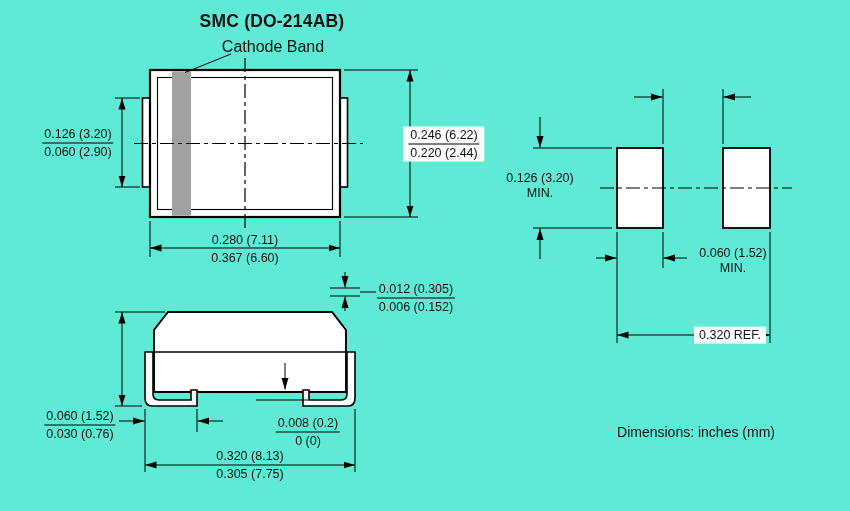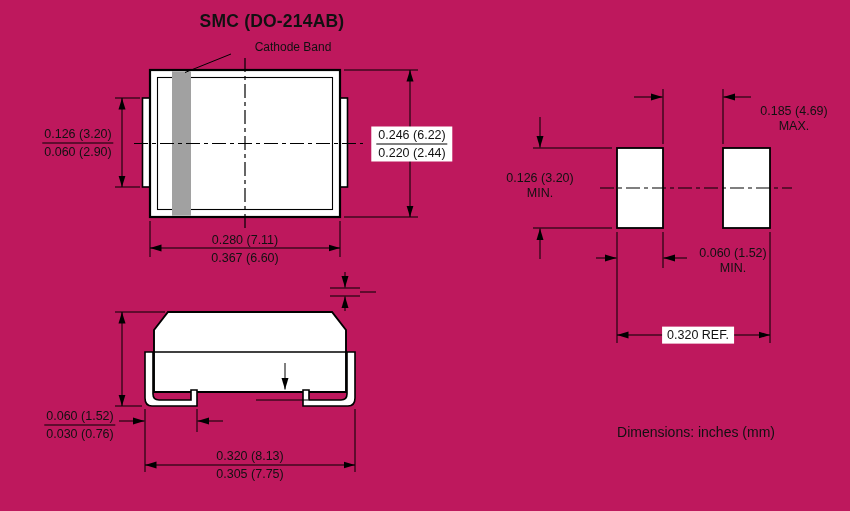--- a/index.html
+++ b/index.html
@@ -1,31 +1,31 @@
 <!DOCTYPE html>
 <html><head>
 <meta charset="utf-8">
 <style>
   * { margin:0; padding:0; box-sizing:border-box; }
   html,body { background:#fff; }
   body { font-family:"Liberation Sans", sans-serif; color:#111; }
-  #screen { position:relative; width:850px; height:511px; background:#be185d; overflow:hidden; }
+  #screen { position:relative; width:850px; height:511px; background:#5eead4; overflow:hidden; }
   svg { position:absolute; left:0; top:0; }
 
   .label { position:absolute; transform:translate(-50%,-50%); font-size:12.5px;
            line-height:1.18; text-align:center; white-space:nowrap; color:#111; }
   .title { font-size:17.5px; font-weight:bold; letter-spacing:0.2px; }
-  .cb    { font-size:12px;margin-left:20px; }
+  .cb    { font-size:16px; }
   .note  { font-size:14px; }
 
   .frac .top { display:block; border-bottom:1.2px solid #000; padding:0 2px 1px 2px; }
   .frac .bot { display:block; padding-top:1.5px; }
   .twoline .l1 { display:block; }
   .twoline .l2 { display:block; }
-  .bgw { background:#fff; padding:1px 5px; }
+  .bgw { background:#fff; padding:1px 5px;margin-left:32px; }
 
   .outline { fill:#fff; stroke:#000; }
   .dim  { stroke:#000; stroke-width:1; fill:none; }
   .cl   { stroke:#000; stroke-width:1.2; fill:none; stroke-dasharray:14 4 4 4; }
 </style>
 </head>
 <body>
 
 <div id="screen">
 
@@ -137,31 +137,35 @@
     <span class="top">0.126 (3.20)</span>
     <span class="bot">0.060 (2.90)</span>
   </div>
   <div class="label frac bgw" style="left:412px; top:144px">
     <span class="top">0.246 (6.22)</span>
     <span class="bot">0.220 (2.44)</span>
   </div>
   <div class="label" style="left:245px; top:240px">0.280 (7.11)</div>
   <div class="label" style="left:245px; top:258px">0.367 (6.60)</div>
 
+  <div class="label frac" style="left:416px; top:298px">
+    <span class="top">0.012 (0.305)</span>
+    <span class="bot">0.006 (0.152)</span>
+  </div>
   <div class="label frac" style="left:80px; top:425px">
     <span class="top">0.060 (1.52)</span>
     <span class="bot">0.030 (0.76)</span>
   </div>
+  <div class="label frac" style="left:308px; top:432px">
+    <span class="top">0.008 (0.2)</span>
+    <span class="bot">0 (0)</span>
+  </div>
   <div class="label" style="left:250px; top:456px">0.320 (8.13)</div>
   <div class="label" style="left:250px; top:474px">0.305 (7.75)</div>
 
-  <div class="label twoline" style="left:794px; top:119px">
-    <span class="l1">0.185 (4.69)</span>
-    <span class="l2">MAX.</span>
-  </div>
   <div class="label twoline" style="left:540px; top:186px">
     <span class="l1">0.126 (3.20)</span>
     <span class="l2">MIN.</span>
   </div>
   <div class="label twoline" style="left:733px; top:261px">
     <span class="l1">0.060 (1.52)</span>
     <span class="l2">MIN.</span>
   </div>
   <div class="label bgw" style="left:698px; top:335px">0.320 REF.</div>
 

